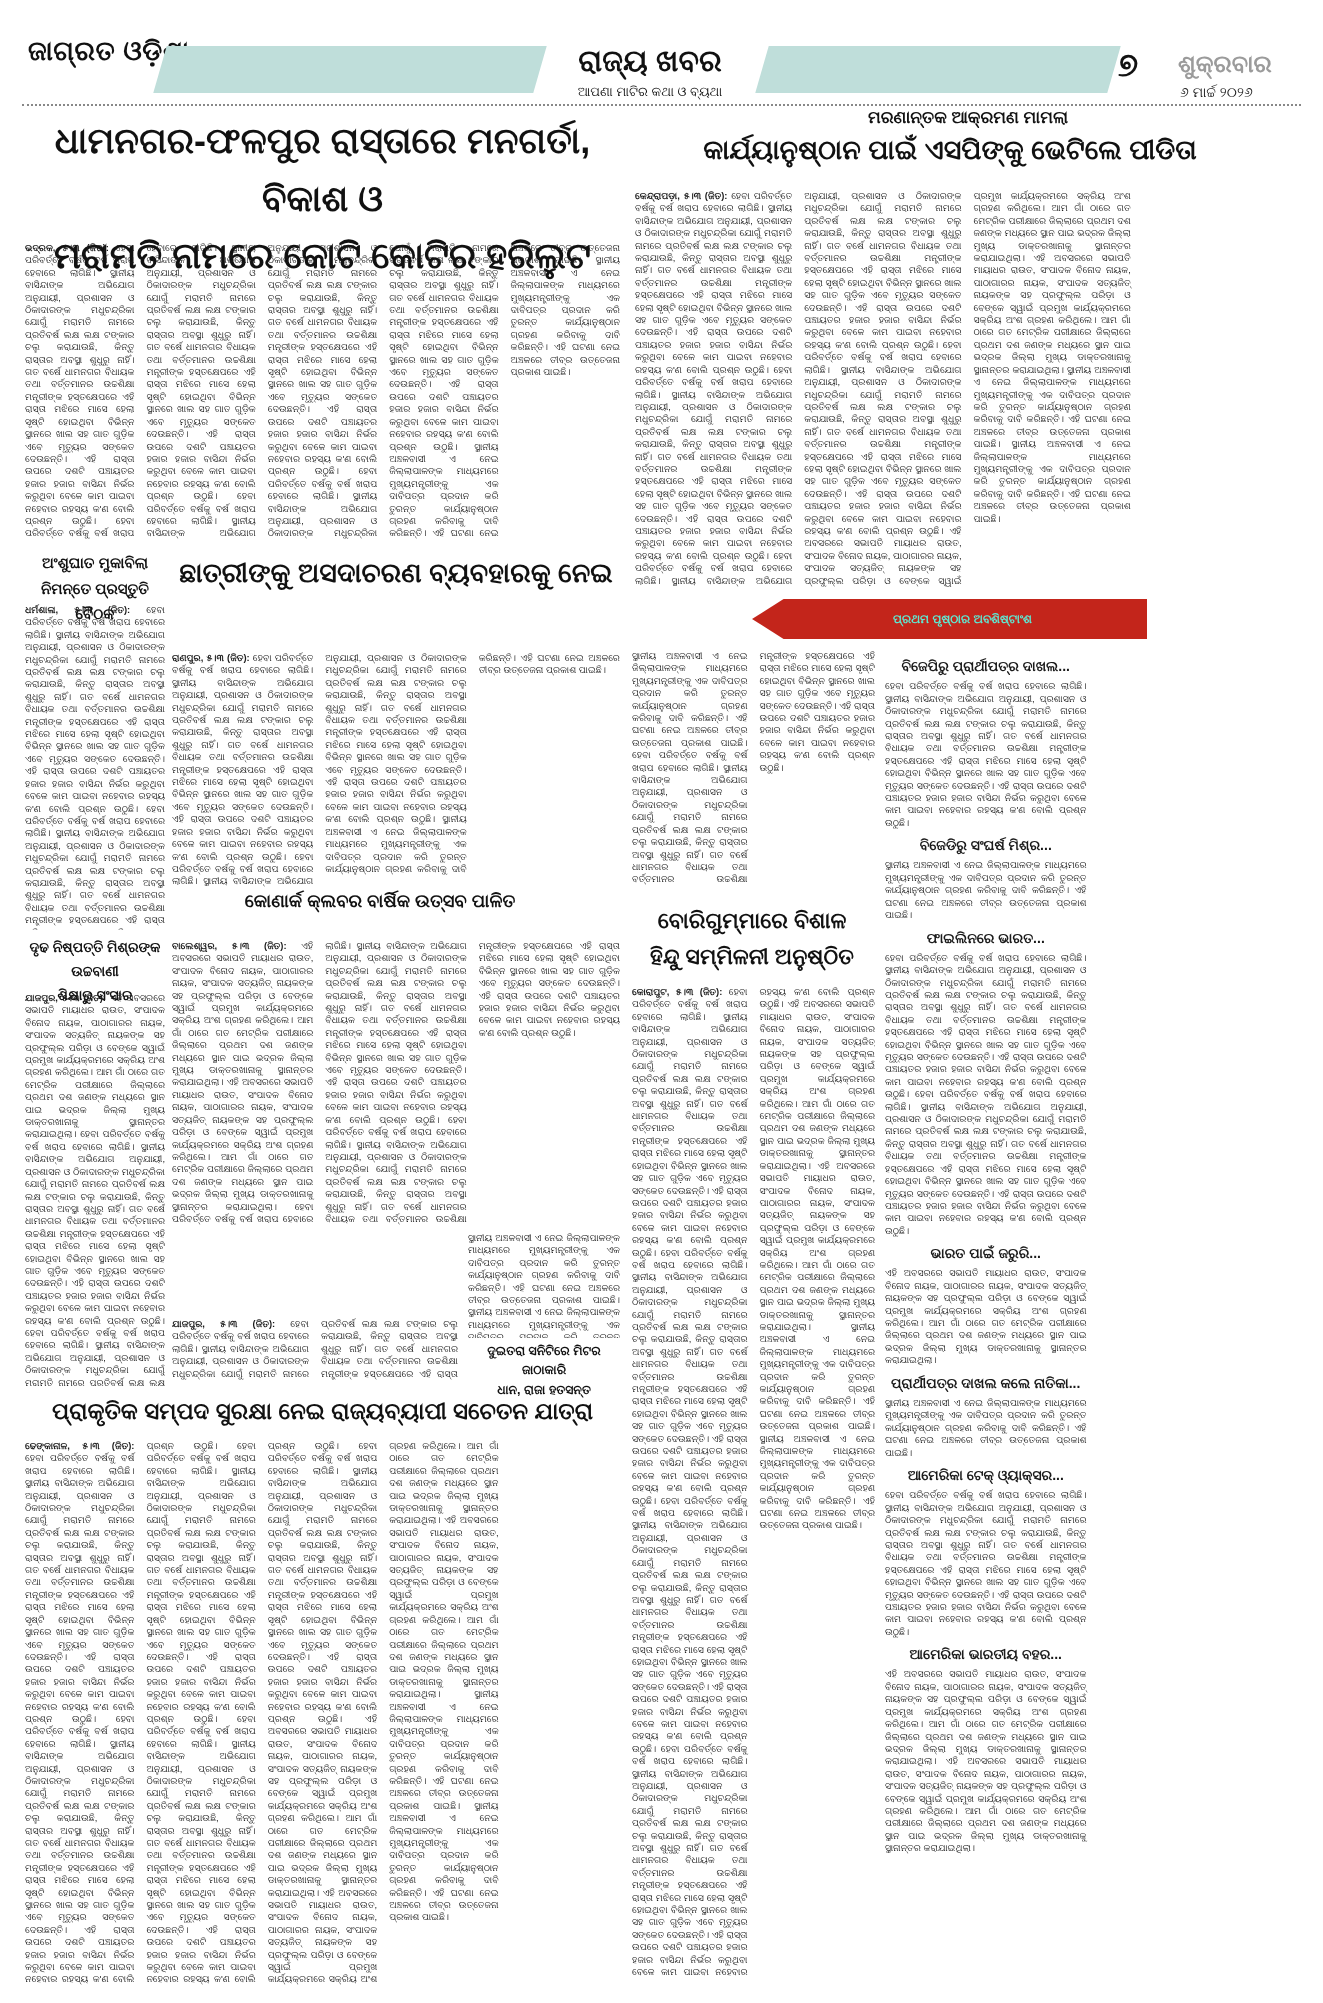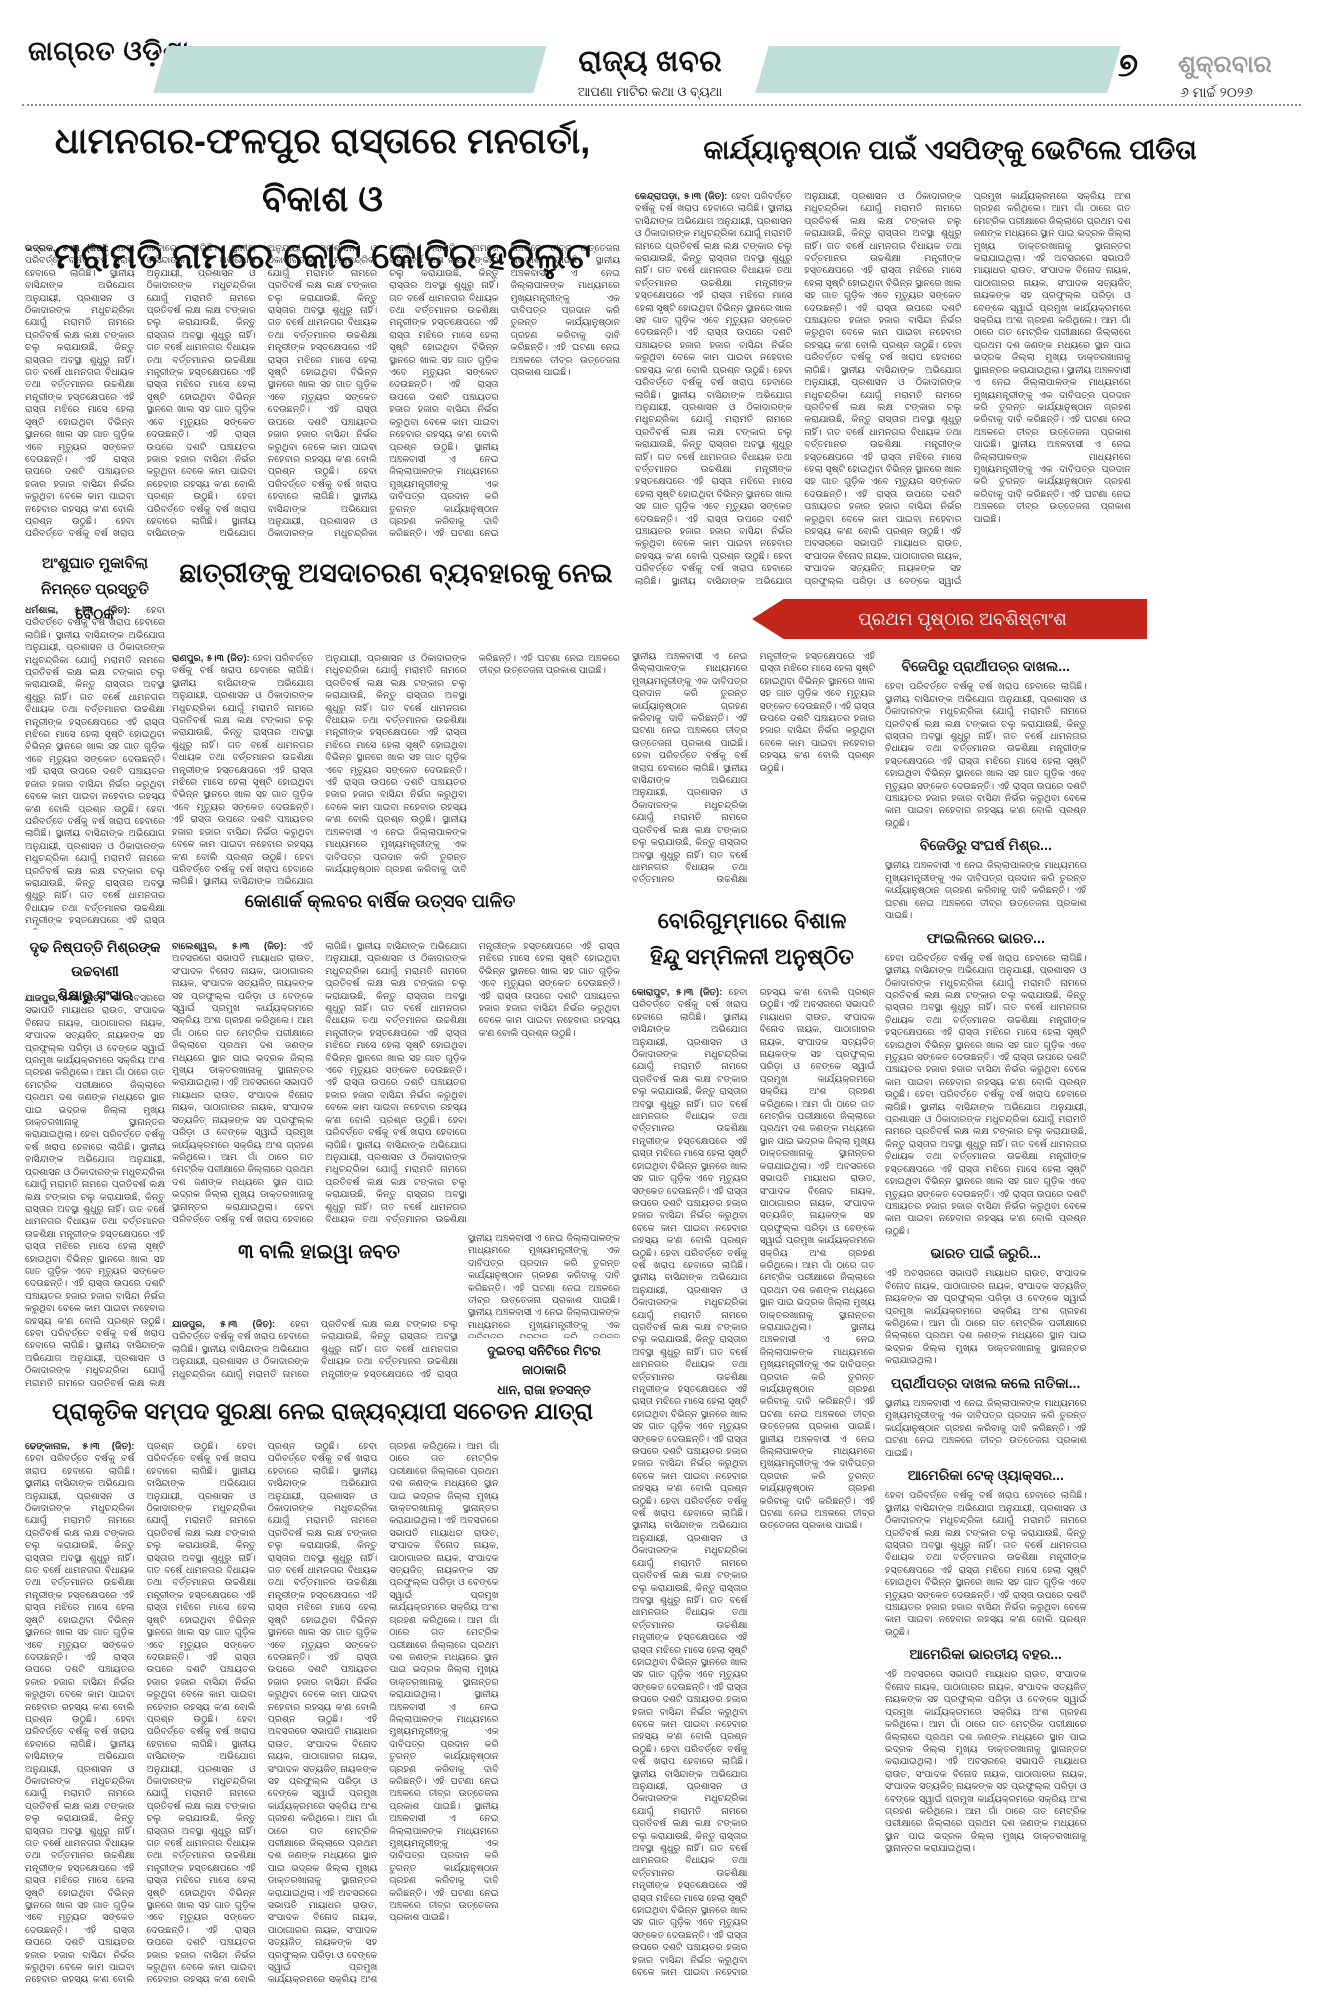--- a/index.html
+++ b/index.html
@@ -27,21 +27,21 @@
   .left-head2{left:25px;width:140px;top:936px;font-size:14px;line-height:1.7;}
   .konark-hl{left:180px;width:400px;top:888px;font-size:18px;}
   .bori-hl{left:628px;width:248px;top:903px;font-size:22px;line-height:1.65;}
   .vyasa-hl{left:176px;width:286px;top:1232px;font-size:20px;line-height:1.9;}
   .paddy-head{left:468px;width:152px;top:1342px;font-size:12.5px;line-height:1.55;}
   .yatra-hl{left:25px;width:595px;top:1394px;font-size:23px;}
   
   .banner{left:752px;top:599px;width:395px;height:40px;background:var(--red);
           clip-path:polygon(0 50%,8% 0,100% 0,100% 100%,8% 100%);
           display:flex;align-items:center;justify-content:center;z-index:2;}
-  .banner span{color:#ffffff;font-weight:normal;font-size:18px;padding-left:26px;}
+  .banner span{color:#5eead4;font-weight:bold;font-size:12px;padding-left:26px;}
   
   .body{font-size:9.4px;line-height:12.4px;text-align:justify;overflow:hidden;
         column-gap:12px;column-fill:auto;word-break:break-word;color:#1a1a1a;}
   .dateline{font-weight:bold;}
   .b-main{left:25px;top:242px;width:595px;height:298px;column-count:5;}
   .b-sp{left:635px;top:190px;width:665px;height:402px;column-count:4;}
   .b-left1{left:25px;top:604px;width:140px;height:326px;}
   .b-left2{left:25px;top:992px;width:140px;height:394px;}
   .b-school{left:172px;top:652px;width:448px;height:244px;column-count:3;}
   .b-konark{left:172px;top:940px;width:448px;height:286px;column-count:3;}
@@ -71,20 +71,21 @@
   <div class="abs toprule"></div>
 
   <div class="abs hl main-hl">
     <div>ଧାମନଗର-ଫଳପୁର ରାସ୍ତାରେ ମନଗର୍ତା, ବିକାଶ ଓ</div>
     <div>ମରାମତି ନାମରେ କୋଟି କୋଟିର ହରିଲୁଟ</div>
   </div>
   <div class="abs body b-main">
     <span class="dateline">ଭଦ୍ରକ, ୫।୩ (ଜିତ): </span><span>ହେବା ପରିବର୍ତ୍ତେ ବର୍ଷକୁ ବର୍ଷ ଖରାପ ହେବାରେ ଲାଗିଛି। ସ୍ଥାନୀୟ ବାସିନ୍ଦାଙ୍କ ଅଭିଯୋଗ ଅନୁଯାୟୀ, ପ୍ରଶାସନ ଓ ଠିକାଦାରଙ୍କ ମଧୁଚନ୍ଦ୍ରିକା ଯୋଗୁଁ ମରାମତି ନାମରେ ପ୍ରତିବର୍ଷ ଲକ୍ଷ ଲକ୍ଷ ଟଙ୍କାର ଚଲୁ କରାଯାଉଛି, କିନ୍ତୁ ରାସ୍ତାର ଅବସ୍ଥା ଶୁଧୁରୁ ନାହିଁ। ଗତ ବର୍ଷେ ଧାମନଗର ବିଧାୟକ ତଥା ବର୍ତ୍ତମାନର ଉଚ୍ଚଶିକ୍ଷା ମନ୍ତ୍ରୀଙ୍କ ହସ୍ତକ୍ଷେପରେ ଏହି ରାସ୍ତା ମଝିରେ ମାସେ ହେଲା ସୃଷ୍ଟି ହୋଇଥିବା ବିଭିନ୍ନ ସ୍ଥାନରେ ଖାଲ ସହ ଗାତ ଗୁଡ଼ିକ ଏବେ ମୃତ୍ୟୁର ସଙ୍କେତ ଦେଉଛନ୍ତି। ଏହି ରାସ୍ତା ଉପରେ ଦଶଟି ପଞ୍ଚାୟତର ହଜାର ହଜାର ବାସିନ୍ଦା ନିର୍ଭର କରୁଥିବା ବେଳେ କାମ ପାଇବା ନହେବାର ରହସ୍ୟ କ'ଣ ବୋଲି ପ୍ରଶ୍ନ ଉଠୁଛି। ହେବା ପରିବର୍ତ୍ତେ ବର୍ଷକୁ ବର୍ଷ ଖରାପ ହେବାରେ ଲାଗିଛି। ସ୍ଥାନୀୟ ବାସିନ୍ଦାଙ୍କ ଅଭିଯୋଗ ଅନୁଯାୟୀ, ପ୍ରଶାସନ ଓ ଠିକାଦାରଙ୍କ ମଧୁଚନ୍ଦ୍ରିକା ଯୋଗୁଁ ମରାମତି ନାମରେ ପ୍ରତିବର୍ଷ ଲକ୍ଷ ଲକ୍ଷ ଟଙ୍କାର ଚଲୁ କରାଯାଉଛି, କିନ୍ତୁ ରାସ୍ତାର ଅବସ୍ଥା ଶୁଧୁରୁ ନାହିଁ। ଗତ ବର୍ଷେ ଧାମନଗର ବିଧାୟକ ତଥା ବର୍ତ୍ତମାନର ଉଚ୍ଚଶିକ୍ଷା ମନ୍ତ୍ରୀଙ୍କ ହସ୍ତକ୍ଷେପରେ ଏହି ରାସ୍ତା ମଝିରେ ମାସେ ହେଲା ସୃଷ୍ଟି ହୋଇଥିବା ବିଭିନ୍ନ ସ୍ଥାନରେ ଖାଲ ସହ ଗାତ ଗୁଡ଼ିକ ଏବେ ମୃତ୍ୟୁର ସଙ୍କେତ ଦେଉଛନ୍ତି। ଏହି ରାସ୍ତା ଉପରେ ଦଶଟି ପଞ୍ଚାୟତର ହଜାର ହଜାର ବାସିନ୍ଦା ନିର୍ଭର କରୁଥିବା ବେଳେ କାମ ପାଇବା ନହେବାର ରହସ୍ୟ କ'ଣ ବୋଲି ପ୍ରଶ୍ନ ଉଠୁଛି। ହେବା ପରିବର୍ତ୍ତେ ବର୍ଷକୁ ବର୍ଷ ଖରାପ ହେବାରେ ଲାଗିଛି। ସ୍ଥାନୀୟ ବାସିନ୍ଦାଙ୍କ ଅଭିଯୋଗ ଅନୁଯାୟୀ, ପ୍ରଶାସନ ଓ ଠିକାଦାରଙ୍କ ମଧୁଚନ୍ଦ୍ରିକା ଯୋଗୁଁ ମରାମତି ନାମରେ ପ୍ରତିବର୍ଷ ଲକ୍ଷ ଲକ୍ଷ ଟଙ୍କାର ଚଲୁ କରାଯାଉଛି, କିନ୍ତୁ ରାସ୍ତାର ଅବସ୍ଥା ଶୁଧୁରୁ ନାହିଁ। ଗତ ବର୍ଷେ ଧାମନଗର ବିଧାୟକ ତଥା ବର୍ତ୍ତମାନର ଉଚ୍ଚଶିକ୍ଷା ମନ୍ତ୍ରୀଙ୍କ ହସ୍ତକ୍ଷେପରେ ଏହି ରାସ୍ତା ମଝିରେ ମାସେ ହେଲା ସୃଷ୍ଟି ହୋଇଥିବା ବିଭିନ୍ନ ସ୍ଥାନରେ ଖାଲ ସହ ଗାତ ଗୁଡ଼ିକ ଏବେ ମୃତ୍ୟୁର ସଙ୍କେତ ଦେଉଛନ୍ତି। ଏହି ରାସ୍ତା ଉପରେ ଦଶଟି ପଞ୍ଚାୟତର ହଜାର ହଜାର ବାସିନ୍ଦା ନିର୍ଭର କରୁଥିବା ବେଳେ କାମ ପାଇବା ନହେବାର ରହସ୍ୟ କ'ଣ ବୋଲି ପ୍ରଶ୍ନ ଉଠୁଛି। ହେବା ପରିବର୍ତ୍ତେ ବର୍ଷକୁ ବର୍ଷ ଖରାପ ହେବାରେ ଲାଗିଛି। ସ୍ଥାନୀୟ ବାସିନ୍ଦାଙ୍କ ଅଭିଯୋଗ ଅନୁଯାୟୀ, ପ୍ରଶାସନ ଓ ଠିକାଦାରଙ୍କ ମଧୁଚନ୍ଦ୍ରିକା ଯୋଗୁଁ ମରାମତି ନାମରେ ପ୍ରତିବର୍ଷ ଲକ୍ଷ ଲକ୍ଷ ଟଙ୍କାର ଚଲୁ କରାଯାଉଛି, କିନ୍ତୁ ରାସ୍ତାର ଅବସ୍ଥା ଶୁଧୁରୁ ନାହିଁ। ଗତ ବର୍ଷେ ଧାମନଗର ବିଧାୟକ ତଥା ବର୍ତ୍ତମାନର ଉଚ୍ଚଶିକ୍ଷା ମନ୍ତ୍ରୀଙ୍କ ହସ୍ତକ୍ଷେପରେ ଏହି ରାସ୍ତା ମଝିରେ ମାସେ ହେଲା ସୃଷ୍ଟି ହୋଇଥିବା ବିଭିନ୍ନ ସ୍ଥାନରେ ଖାଲ ସହ ଗାତ ଗୁଡ଼ିକ ଏବେ ମୃତ୍ୟୁର ସଙ୍କେତ ଦେଉଛନ୍ତି। ଏହି ରାସ୍ତା ଉପରେ ଦଶଟି ପଞ୍ଚାୟତର ହଜାର ହଜାର ବାସିନ୍ଦା ନିର୍ଭର କରୁଥିବା ବେଳେ କାମ ପାଇବା ନହେବାର ରହସ୍ୟ କ'ଣ ବୋଲି ପ୍ରଶ୍ନ ଉଠୁଛି। </span><span>ସ୍ଥାନୀୟ ଅଞ୍ଚଳବାସୀ ଏ ନେଇ ଜିଲ୍ଲାପାଳଙ୍କ ମାଧ୍ୟମରେ ମୁଖ୍ୟମନ୍ତ୍ରୀଙ୍କୁ ଏକ ଦାବିପତ୍ର ପ୍ରଦାନ କରି ତୁରନ୍ତ କାର୍ଯ୍ୟାନୁଷ୍ଠାନ ଗ୍ରହଣ କରିବାକୁ ଦାବି କରିଛନ୍ତି। ଏହି ଘଟଣା ନେଇ ଅଞ୍ଚଳରେ ତୀବ୍ର ଉତ୍ତେଜନା ପ୍ରକାଶ ପାଇଛି। ସ୍ଥାନୀୟ ଅଞ୍ଚଳବାସୀ ଏ ନେଇ ଜିଲ୍ଲାପାଳଙ୍କ ମାଧ୍ୟମରେ ମୁଖ୍ୟମନ୍ତ୍ରୀଙ୍କୁ ଏକ ଦାବିପତ୍ର ପ୍ରଦାନ କରି ତୁରନ୍ତ କାର୍ଯ୍ୟାନୁଷ୍ଠାନ ଗ୍ରହଣ କରିବାକୁ ଦାବି କରିଛନ୍ତି। ଏହି ଘଟଣା ନେଇ ଅଞ୍ଚଳରେ ତୀବ୍ର ଉତ୍ତେଜନା ପ୍ରକାଶ ପାଇଛି। </span>
   </div>
 
+  <div class="abs sp-kicker">ମରଣାନ୍ତକ ଆକ୍ରମଣ ମାମଲା</div>
   <div class="abs hl sp-hl">କାର୍ଯ୍ୟାନୁଷ୍ଠାନ ପାଇଁ ଏସପିଙ୍କୁ ଭେଟିଲେ ପୀଡିତା</div>
   <div class="abs body b-sp">
     <span class="dateline">କେନ୍ଦ୍ରାପଡ଼ା, ୫।୩ (ଜିତ): </span><span>ହେବା ପରିବର୍ତ୍ତେ ବର୍ଷକୁ ବର୍ଷ ଖରାପ ହେବାରେ ଲାଗିଛି। ସ୍ଥାନୀୟ ବାସିନ୍ଦାଙ୍କ ଅଭିଯୋଗ ଅନୁଯାୟୀ, ପ୍ରଶାସନ ଓ ଠିକାଦାରଙ୍କ ମଧୁଚନ୍ଦ୍ରିକା ଯୋଗୁଁ ମରାମତି ନାମରେ ପ୍ରତିବର୍ଷ ଲକ୍ଷ ଲକ୍ଷ ଟଙ୍କାର ଚଲୁ କରାଯାଉଛି, କିନ୍ତୁ ରାସ୍ତାର ଅବସ୍ଥା ଶୁଧୁରୁ ନାହିଁ। ଗତ ବର୍ଷେ ଧାମନଗର ବିଧାୟକ ତଥା ବର୍ତ୍ତମାନର ଉଚ୍ଚଶିକ୍ଷା ମନ୍ତ୍ରୀଙ୍କ ହସ୍ତକ୍ଷେପରେ ଏହି ରାସ୍ତା ମଝିରେ ମାସେ ହେଲା ସୃଷ୍ଟି ହୋଇଥିବା ବିଭିନ୍ନ ସ୍ଥାନରେ ଖାଲ ସହ ଗାତ ଗୁଡ଼ିକ ଏବେ ମୃତ୍ୟୁର ସଙ୍କେତ ଦେଉଛନ୍ତି। ଏହି ରାସ୍ତା ଉପରେ ଦଶଟି ପଞ୍ଚାୟତର ହଜାର ହଜାର ବାସିନ୍ଦା ନିର୍ଭର କରୁଥିବା ବେଳେ କାମ ପାଇବା ନହେବାର ରହସ୍ୟ କ'ଣ ବୋଲି ପ୍ରଶ୍ନ ଉଠୁଛି। ହେବା ପରିବର୍ତ୍ତେ ବର୍ଷକୁ ବର୍ଷ ଖରାପ ହେବାରେ ଲାଗିଛି। ସ୍ଥାନୀୟ ବାସିନ୍ଦାଙ୍କ ଅଭିଯୋଗ ଅନୁଯାୟୀ, ପ୍ରଶାସନ ଓ ଠିକାଦାରଙ୍କ ମଧୁଚନ୍ଦ୍ରିକା ଯୋଗୁଁ ମରାମତି ନାମରେ ପ୍ରତିବର୍ଷ ଲକ୍ଷ ଲକ୍ଷ ଟଙ୍କାର ଚଲୁ କରାଯାଉଛି, କିନ୍ତୁ ରାସ୍ତାର ଅବସ୍ଥା ଶୁଧୁରୁ ନାହିଁ। ଗତ ବର୍ଷେ ଧାମନଗର ବିଧାୟକ ତଥା ବର୍ତ୍ତମାନର ଉଚ୍ଚଶିକ୍ଷା ମନ୍ତ୍ରୀଙ୍କ ହସ୍ତକ୍ଷେପରେ ଏହି ରାସ୍ତା ମଝିରେ ମାସେ ହେଲା ସୃଷ୍ଟି ହୋଇଥିବା ବିଭିନ୍ନ ସ୍ଥାନରେ ଖାଲ ସହ ଗାତ ଗୁଡ଼ିକ ଏବେ ମୃତ୍ୟୁର ସଙ୍କେତ ଦେଉଛନ୍ତି। ଏହି ରାସ୍ତା ଉପରେ ଦଶଟି ପଞ୍ଚାୟତର ହଜାର ହଜାର ବାସିନ୍ଦା ନିର୍ଭର କରୁଥିବା ବେଳେ କାମ ପାଇବା ନହେବାର ରହସ୍ୟ କ'ଣ ବୋଲି ପ୍ରଶ୍ନ ଉଠୁଛି। ହେବା ପରିବର୍ତ୍ତେ ବର୍ଷକୁ ବର୍ଷ ଖରାପ ହେବାରେ ଲାଗିଛି। ସ୍ଥାନୀୟ ବାସିନ୍ଦାଙ୍କ ଅଭିଯୋଗ ଅନୁଯାୟୀ, ପ୍ରଶାସନ ଓ ଠିକାଦାରଙ୍କ ମଧୁଚନ୍ଦ୍ରିକା ଯୋଗୁଁ ମରାମତି ନାମରେ ପ୍ରତିବର୍ଷ ଲକ୍ଷ ଲକ୍ଷ ଟଙ୍କାର ଚଲୁ କରାଯାଉଛି, କିନ୍ତୁ ରାସ୍ତାର ଅବସ୍ଥା ଶୁଧୁରୁ ନାହିଁ। ଗତ ବର୍ଷେ ଧାମନଗର ବିଧାୟକ ତଥା ବର୍ତ୍ତମାନର ଉଚ୍ଚଶିକ୍ଷା ମନ୍ତ୍ରୀଙ୍କ ହସ୍ତକ୍ଷେପରେ ଏହି ରାସ୍ତା ମଝିରେ ମାସେ ହେଲା ସୃଷ୍ଟି ହୋଇଥିବା ବିଭିନ୍ନ ସ୍ଥାନରେ ଖାଲ ସହ ଗାତ ଗୁଡ଼ିକ ଏବେ ମୃତ୍ୟୁର ସଙ୍କେତ ଦେଉଛନ୍ତି। ଏହି ରାସ୍ତା ଉପରେ ଦଶଟି ପଞ୍ଚାୟତର ହଜାର ହଜାର ବାସିନ୍ଦା ନିର୍ଭର କରୁଥିବା ବେଳେ କାମ ପାଇବା ନହେବାର ରହସ୍ୟ କ'ଣ ବୋଲି ପ୍ରଶ୍ନ ଉଠୁଛି। ହେବା ପରିବର୍ତ୍ତେ ବର୍ଷକୁ ବର୍ଷ ଖରାପ ହେବାରେ ଲାଗିଛି। ସ୍ଥାନୀୟ ବାସିନ୍ଦାଙ୍କ ଅଭିଯୋଗ ଅନୁଯାୟୀ, ପ୍ରଶାସନ ଓ ଠିକାଦାରଙ୍କ ମଧୁଚନ୍ଦ୍ରିକା ଯୋଗୁଁ ମରାମତି ନାମରେ ପ୍ରତିବର୍ଷ ଲକ୍ଷ ଲକ୍ଷ ଟଙ୍କାର ଚଲୁ କରାଯାଉଛି, କିନ୍ତୁ ରାସ୍ତାର ଅବସ୍ଥା ଶୁଧୁରୁ ନାହିଁ। ଗତ ବର୍ଷେ ଧାମନଗର ବିଧାୟକ ତଥା ବର୍ତ୍ତମାନର ଉଚ୍ଚଶିକ୍ଷା ମନ୍ତ୍ରୀଙ୍କ ହସ୍ତକ୍ଷେପରେ ଏହି ରାସ୍ତା ମଝିରେ ମାସେ ହେଲା ସୃଷ୍ଟି ହୋଇଥିବା ବିଭିନ୍ନ ସ୍ଥାନରେ ଖାଲ ସହ ଗାତ ଗୁଡ଼ିକ ଏବେ ମୃତ୍ୟୁର ସଙ୍କେତ ଦେଉଛନ୍ତି। ଏହି ରାସ୍ତା ଉପରେ ଦଶଟି ପଞ୍ଚାୟତର ହଜାର ହଜାର ବାସିନ୍ଦା ନିର୍ଭର କରୁଥିବା ବେଳେ କାମ ପାଇବା ନହେବାର ରହସ୍ୟ କ'ଣ ବୋଲି ପ୍ରଶ୍ନ ଉଠୁଛି। </span><span>ଏହି ଅବସରରେ ସଭାପତି ମାୟାଧର ରାଉତ, ସଂପାଦକ ବିନୋଦ ନାୟକ, ପାଠାଗାରର ନାୟକ, ସଂପାଦକ ସତ୍ୟଜିତ୍ ନାୟକଙ୍କ ସହ ପ୍ରଫୁଲ୍ଲ ପରିଡ଼ା ଓ ବେଙ୍କେ ସ୍ୱାଇଁ ପ୍ରମୁଖ କାର୍ଯ୍ୟକ୍ରମରେ ସକ୍ରିୟ ଅଂଶ ଗ୍ରହଣ କରିଥିଲେ। ଆମ ଗାଁ ଠାରେ ଗତ ମେଟ୍ରିକ ପରୀକ୍ଷାରେ ଜିଲ୍ଲାରେ ପ୍ରଥମ ଦଶ ଜଣଙ୍କ ମଧ୍ୟରେ ସ୍ଥାନ ପାଇ ଭଦ୍ରକ ଜିଲ୍ଲା ମୁଖ୍ୟ ଡାକ୍ତରଖାନାକୁ ସ୍ଥାନାନ୍ତର କରାଯାଇଥିଲା। ଏହି ଅବସରରେ ସଭାପତି ମାୟାଧର ରାଉତ, ସଂପାଦକ ବିନୋଦ ନାୟକ, ପାଠାଗାରର ନାୟକ, ସଂପାଦକ ସତ୍ୟଜିତ୍ ନାୟକଙ୍କ ସହ ପ୍ରଫୁଲ୍ଲ ପରିଡ଼ା ଓ ବେଙ୍କେ ସ୍ୱାଇଁ ପ୍ରମୁଖ କାର୍ଯ୍ୟକ୍ରମରେ ସକ୍ରିୟ ଅଂଶ ଗ୍ରହଣ କରିଥିଲେ। ଆମ ଗାଁ ଠାରେ ଗତ ମେଟ୍ରିକ ପରୀକ୍ଷାରେ ଜିଲ୍ଲାରେ ପ୍ରଥମ ଦଶ ଜଣଙ୍କ ମଧ୍ୟରେ ସ୍ଥାନ ପାଇ ଭଦ୍ରକ ଜିଲ୍ଲା ମୁଖ୍ୟ ଡାକ୍ତରଖାନାକୁ ସ୍ଥାନାନ୍ତର କରାଯାଇଥିଲା। </span><span>ସ୍ଥାନୀୟ ଅଞ୍ଚଳବାସୀ ଏ ନେଇ ଜିଲ୍ଲାପାଳଙ୍କ ମାଧ୍ୟମରେ ମୁଖ୍ୟମନ୍ତ୍ରୀଙ୍କୁ ଏକ ଦାବିପତ୍ର ପ୍ରଦାନ କରି ତୁରନ୍ତ କାର୍ଯ୍ୟାନୁଷ୍ଠାନ ଗ୍ରହଣ କରିବାକୁ ଦାବି କରିଛନ୍ତି। ଏହି ଘଟଣା ନେଇ ଅଞ୍ଚଳରେ ତୀବ୍ର ଉତ୍ତେଜନା ପ୍ରକାଶ ପାଇଛି। ସ୍ଥାନୀୟ ଅଞ୍ଚଳବାସୀ ଏ ନେଇ ଜିଲ୍ଲାପାଳଙ୍କ ମାଧ୍ୟମରେ ମୁଖ୍ୟମନ୍ତ୍ରୀଙ୍କୁ ଏକ ଦାବିପତ୍ର ପ୍ରଦାନ କରି ତୁରନ୍ତ କାର୍ଯ୍ୟାନୁଷ୍ଠାନ ଗ୍ରହଣ କରିବାକୁ ଦାବି କରିଛନ୍ତି। ଏହି ଘଟଣା ନେଇ ଅଞ୍ଚଳରେ ତୀବ୍ର ଉତ୍ତେଜନା ପ୍ରକାଶ ପାଇଛି। </span>
   </div>
 
   <div class="abs hl left-head1">
     <div>ଅଂଶୁଘାତ ମୁକାବିଲା</div>
     <div>ନିମନ୍ତେ ପ୍ରସ୍ତୁତି ବୈଠକ</div>
   </div>
   <div class="abs body b-left1">
@@ -104,21 +105,20 @@
   <div class="abs body b-school">
     <span class="dateline">ରାଣପୁର, ୫।୩ (ଜିତ): </span><span>ହେବା ପରିବର୍ତ୍ତେ ବର୍ଷକୁ ବର୍ଷ ଖରାପ ହେବାରେ ଲାଗିଛି। ସ୍ଥାନୀୟ ବାସିନ୍ଦାଙ୍କ ଅଭିଯୋଗ ଅନୁଯାୟୀ, ପ୍ରଶାସନ ଓ ଠିକାଦାରଙ୍କ ମଧୁଚନ୍ଦ୍ରିକା ଯୋଗୁଁ ମରାମତି ନାମରେ ପ୍ରତିବର୍ଷ ଲକ୍ଷ ଲକ୍ଷ ଟଙ୍କାର ଚଲୁ କରାଯାଉଛି, କିନ୍ତୁ ରାସ୍ତାର ଅବସ୍ଥା ଶୁଧୁରୁ ନାହିଁ। ଗତ ବର୍ଷେ ଧାମନଗର ବିଧାୟକ ତଥା ବର୍ତ୍ତମାନର ଉଚ୍ଚଶିକ୍ଷା ମନ୍ତ୍ରୀଙ୍କ ହସ୍ତକ୍ଷେପରେ ଏହି ରାସ୍ତା ମଝିରେ ମାସେ ହେଲା ସୃଷ୍ଟି ହୋଇଥିବା ବିଭିନ୍ନ ସ୍ଥାନରେ ଖାଲ ସହ ଗାତ ଗୁଡ଼ିକ ଏବେ ମୃତ୍ୟୁର ସଙ୍କେତ ଦେଉଛନ୍ତି। ଏହି ରାସ୍ତା ଉପରେ ଦଶଟି ପଞ୍ଚାୟତର ହଜାର ହଜାର ବାସିନ୍ଦା ନିର୍ଭର କରୁଥିବା ବେଳେ କାମ ପାଇବା ନହେବାର ରହସ୍ୟ କ'ଣ ବୋଲି ପ୍ରଶ୍ନ ଉଠୁଛି। ହେବା ପରିବର୍ତ୍ତେ ବର୍ଷକୁ ବର୍ଷ ଖରାପ ହେବାରେ ଲାଗିଛି। ସ୍ଥାନୀୟ ବାସିନ୍ଦାଙ୍କ ଅଭିଯୋଗ ଅନୁଯାୟୀ, ପ୍ରଶାସନ ଓ ଠିକାଦାରଙ୍କ ମଧୁଚନ୍ଦ୍ରିକା ଯୋଗୁଁ ମରାମତି ନାମରେ ପ୍ରତିବର୍ଷ ଲକ୍ଷ ଲକ୍ଷ ଟଙ୍କାର ଚଲୁ କରାଯାଉଛି, କିନ୍ତୁ ରାସ୍ତାର ଅବସ୍ଥା ଶୁଧୁରୁ ନାହିଁ। ଗତ ବର୍ଷେ ଧାମନଗର ବିଧାୟକ ତଥା ବର୍ତ୍ତମାନର ଉଚ୍ଚଶିକ୍ଷା ମନ୍ତ୍ରୀଙ୍କ ହସ୍ତକ୍ଷେପରେ ଏହି ରାସ୍ତା ମଝିରେ ମାସେ ହେଲା ସୃଷ୍ଟି ହୋଇଥିବା ବିଭିନ୍ନ ସ୍ଥାନରେ ଖାଲ ସହ ଗାତ ଗୁଡ଼ିକ ଏବେ ମୃତ୍ୟୁର ସଙ୍କେତ ଦେଉଛନ୍ତି। ଏହି ରାସ୍ତା ଉପରେ ଦଶଟି ପଞ୍ଚାୟତର ହଜାର ହଜାର ବାସିନ୍ଦା ନିର୍ଭର କରୁଥିବା ବେଳେ କାମ ପାଇବା ନହେବାର ରହସ୍ୟ କ'ଣ ବୋଲି ପ୍ରଶ୍ନ ଉଠୁଛି। </span><span>ସ୍ଥାନୀୟ ଅଞ୍ଚଳବାସୀ ଏ ନେଇ ଜିଲ୍ଲାପାଳଙ୍କ ମାଧ୍ୟମରେ ମୁଖ୍ୟମନ୍ତ୍ରୀଙ୍କୁ ଏକ ଦାବିପତ୍ର ପ୍ରଦାନ କରି ତୁରନ୍ତ କାର୍ଯ୍ୟାନୁଷ୍ଠାନ ଗ୍ରହଣ କରିବାକୁ ଦାବି କରିଛନ୍ତି। ଏହି ଘଟଣା ନେଇ ଅଞ୍ଚଳରେ ତୀବ୍ର ଉତ୍ତେଜନା ପ୍ରକାଶ ପାଇଛି। </span>
   </div>
 
   <div class="abs hl konark-hl">କୋଣାର୍କ କ୍ଲବର ବାର୍ଷିକ ଉତ୍ସବ ପାଳିତ</div>
   <div class="abs body b-konark">
     <span class="dateline">ବାଲେଶ୍ୱର, ୫।୩ (ଜିତ): </span><span>ଏହି ଅବସରରେ ସଭାପତି ମାୟାଧର ରାଉତ, ସଂପାଦକ ବିନୋଦ ନାୟକ, ପାଠାଗାରର ନାୟକ, ସଂପାଦକ ସତ୍ୟଜିତ୍ ନାୟକଙ୍କ ସହ ପ୍ରଫୁଲ୍ଲ ପରିଡ଼ା ଓ ବେଙ୍କେ ସ୍ୱାଇଁ ପ୍ରମୁଖ କାର୍ଯ୍ୟକ୍ରମରେ ସକ୍ରିୟ ଅଂଶ ଗ୍ରହଣ କରିଥିଲେ। ଆମ ଗାଁ ଠାରେ ଗତ ମେଟ୍ରିକ ପରୀକ୍ଷାରେ ଜିଲ୍ଲାରେ ପ୍ରଥମ ଦଶ ଜଣଙ୍କ ମଧ୍ୟରେ ସ୍ଥାନ ପାଇ ଭଦ୍ରକ ଜିଲ୍ଲା ମୁଖ୍ୟ ଡାକ୍ତରଖାନାକୁ ସ୍ଥାନାନ୍ତର କରାଯାଇଥିଲା। ଏହି ଅବସରରେ ସଭାପତି ମାୟାଧର ରାଉତ, ସଂପାଦକ ବିନୋଦ ନାୟକ, ପାଠାଗାରର ନାୟକ, ସଂପାଦକ ସତ୍ୟଜିତ୍ ନାୟକଙ୍କ ସହ ପ୍ରଫୁଲ୍ଲ ପରିଡ଼ା ଓ ବେଙ୍କେ ସ୍ୱାଇଁ ପ୍ରମୁଖ କାର୍ଯ୍ୟକ୍ରମରେ ସକ୍ରିୟ ଅଂଶ ଗ୍ରହଣ କରିଥିଲେ। ଆମ ଗାଁ ଠାରେ ଗତ ମେଟ୍ରିକ ପରୀକ୍ଷାରେ ଜିଲ୍ଲାରେ ପ୍ରଥମ ଦଶ ଜଣଙ୍କ ମଧ୍ୟରେ ସ୍ଥାନ ପାଇ ଭଦ୍ରକ ଜିଲ୍ଲା ମୁଖ୍ୟ ଡାକ୍ତରଖାନାକୁ ସ୍ଥାନାନ୍ତର କରାଯାଇଥିଲା। </span><span>ହେବା ପରିବର୍ତ୍ତେ ବର୍ଷକୁ ବର୍ଷ ଖରାପ ହେବାରେ ଲାଗିଛି। ସ୍ଥାନୀୟ ବାସିନ୍ଦାଙ୍କ ଅଭିଯୋଗ ଅନୁଯାୟୀ, ପ୍ରଶାସନ ଓ ଠିକାଦାରଙ୍କ ମଧୁଚନ୍ଦ୍ରିକା ଯୋଗୁଁ ମରାମତି ନାମରେ ପ୍ରତିବର୍ଷ ଲକ୍ଷ ଲକ୍ଷ ଟଙ୍କାର ଚଲୁ କରାଯାଉଛି, କିନ୍ତୁ ରାସ୍ତାର ଅବସ୍ଥା ଶୁଧୁରୁ ନାହିଁ। ଗତ ବର୍ଷେ ଧାମନଗର ବିଧାୟକ ତଥା ବର୍ତ୍ତମାନର ଉଚ୍ଚଶିକ୍ଷା ମନ୍ତ୍ରୀଙ୍କ ହସ୍ତକ୍ଷେପରେ ଏହି ରାସ୍ତା ମଝିରେ ମାସେ ହେଲା ସୃଷ୍ଟି ହୋଇଥିବା ବିଭିନ୍ନ ସ୍ଥାନରେ ଖାଲ ସହ ଗାତ ଗୁଡ଼ିକ ଏବେ ମୃତ୍ୟୁର ସଙ୍କେତ ଦେଉଛନ୍ତି। ଏହି ରାସ୍ତା ଉପରେ ଦଶଟି ପଞ୍ଚାୟତର ହଜାର ହଜାର ବାସିନ୍ଦା ନିର୍ଭର କରୁଥିବା ବେଳେ କାମ ପାଇବା ନହେବାର ରହସ୍ୟ କ'ଣ ବୋଲି ପ୍ରଶ୍ନ ଉଠୁଛି। ହେବା ପରିବର୍ତ୍ତେ ବର୍ଷକୁ ବର୍ଷ ଖରାପ ହେବାରେ ଲାଗିଛି। ସ୍ଥାନୀୟ ବାସିନ୍ଦାଙ୍କ ଅଭିଯୋଗ ଅନୁଯାୟୀ, ପ୍ରଶାସନ ଓ ଠିକାଦାରଙ୍କ ମଧୁଚନ୍ଦ୍ରିକା ଯୋଗୁଁ ମରାମତି ନାମରେ ପ୍ରତିବର୍ଷ ଲକ୍ଷ ଲକ୍ଷ ଟଙ୍କାର ଚଲୁ କରାଯାଉଛି, କିନ୍ତୁ ରାସ୍ତାର ଅବସ୍ଥା ଶୁଧୁରୁ ନାହିଁ। ଗତ ବର୍ଷେ ଧାମନଗର ବିଧାୟକ ତଥା ବର୍ତ୍ତମାନର ଉଚ୍ଚଶିକ୍ଷା ମନ୍ତ୍ରୀଙ୍କ ହସ୍ତକ୍ଷେପରେ ଏହି ରାସ୍ତା ମଝିରେ ମାସେ ହେଲା ସୃଷ୍ଟି ହୋଇଥିବା ବିଭିନ୍ନ ସ୍ଥାନରେ ଖାଲ ସହ ଗାତ ଗୁଡ଼ିକ ଏବେ ମୃତ୍ୟୁର ସଙ୍କେତ ଦେଉଛନ୍ତି। ଏହି ରାସ୍ତା ଉପରେ ଦଶଟି ପଞ୍ଚାୟତର ହଜାର ହଜାର ବାସିନ୍ଦା ନିର୍ଭର କରୁଥିବା ବେଳେ କାମ ପାଇବା ନହେବାର ରହସ୍ୟ କ'ଣ ବୋଲି ପ୍ରଶ୍ନ ଉଠୁଛି। </span>
   </div>
 
   <div class="abs hl vyasa-hl">
-    <div>୩ ବାଲି ହାଇୱା ଜବତ</div>
   </div>
   <div class="abs body b-vyasa">
     <span class="dateline">ଯାଜପୁର, ୫।୩ (ଜିତ): </span><span>ହେବା ପରିବର୍ତ୍ତେ ବର୍ଷକୁ ବର୍ଷ ଖରାପ ହେବାରେ ଲାଗିଛି। ସ୍ଥାନୀୟ ବାସିନ୍ଦାଙ୍କ ଅଭିଯୋଗ ଅନୁଯାୟୀ, ପ୍ରଶାସନ ଓ ଠିକାଦାରଙ୍କ ମଧୁଚନ୍ଦ୍ରିକା ଯୋଗୁଁ ମରାମତି ନାମରେ ପ୍ରତିବର୍ଷ ଲକ୍ଷ ଲକ୍ଷ ଟଙ୍କାର ଚଲୁ କରାଯାଉଛି, କିନ୍ତୁ ରାସ୍ତାର ଅବସ୍ଥା ଶୁଧୁରୁ ନାହିଁ। ଗତ ବର୍ଷେ ଧାମନଗର ବିଧାୟକ ତଥା ବର୍ତ୍ତମାନର ଉଚ୍ଚଶିକ୍ଷା ମନ୍ତ୍ରୀଙ୍କ ହସ୍ତକ୍ଷେପରେ ଏହି ରାସ୍ତା ମଝିରେ ମାସେ ହେଲା ସୃଷ୍ଟି ହୋଇଥିବା ବିଭିନ୍ନ ସ୍ଥାନରେ ଖାଲ ସହ ଗାତ ଗୁଡ଼ିକ ଏବେ ମୃତ୍ୟୁର ସଙ୍କେତ ଦେଉଛନ୍ତି। ଏହି ରାସ୍ତା ଉପରେ ଦଶଟି ପଞ୍ଚାୟତର ହଜାର ହଜାର ବାସିନ୍ଦା ନିର୍ଭର କରୁଥିବା ବେଳେ କାମ ପାଇବା ନହେବାର ରହସ୍ୟ କ'ଣ ବୋଲି ପ୍ରଶ୍ନ ଉଠୁଛି। </span>
   </div>
 
   <div class="abs body b-cole">
     <span>ସ୍ଥାନୀୟ ଅଞ୍ଚଳବାସୀ ଏ ନେଇ ଜିଲ୍ଲାପାଳଙ୍କ ମାଧ୍ୟମରେ ମୁଖ୍ୟମନ୍ତ୍ରୀଙ୍କୁ ଏକ ଦାବିପତ୍ର ପ୍ରଦାନ କରି ତୁରନ୍ତ କାର୍ଯ୍ୟାନୁଷ୍ଠାନ ଗ୍ରହଣ କରିବାକୁ ଦାବି କରିଛନ୍ତି। ଏହି ଘଟଣା ନେଇ ଅଞ୍ଚଳରେ ତୀବ୍ର ଉତ୍ତେଜନା ପ୍ରକାଶ ପାଇଛି। ସ୍ଥାନୀୟ ଅଞ୍ଚଳବାସୀ ଏ ନେଇ ଜିଲ୍ଲାପାଳଙ୍କ ମାଧ୍ୟମରେ ମୁଖ୍ୟମନ୍ତ୍ରୀଙ୍କୁ ଏକ ଦାବିପତ୍ର ପ୍ରଦାନ କରି ତୁରନ୍ତ କାର୍ଯ୍ୟାନୁଷ୍ଠାନ ଗ୍ରହଣ କରିବାକୁ ଦାବି କରିଛନ୍ତି। ଏହି ଘଟଣା ନେଇ ଅଞ୍ଚଳରେ ତୀବ୍ର ଉତ୍ତେଜନା ପ୍ରକାଶ ପାଇଛି। </span>
   </div>
   <div class="abs hl paddy-head">
     <div>ଦୁଇତରା ସନିଟିରେ ମିଟର ଜାଠାକାରି</div>

